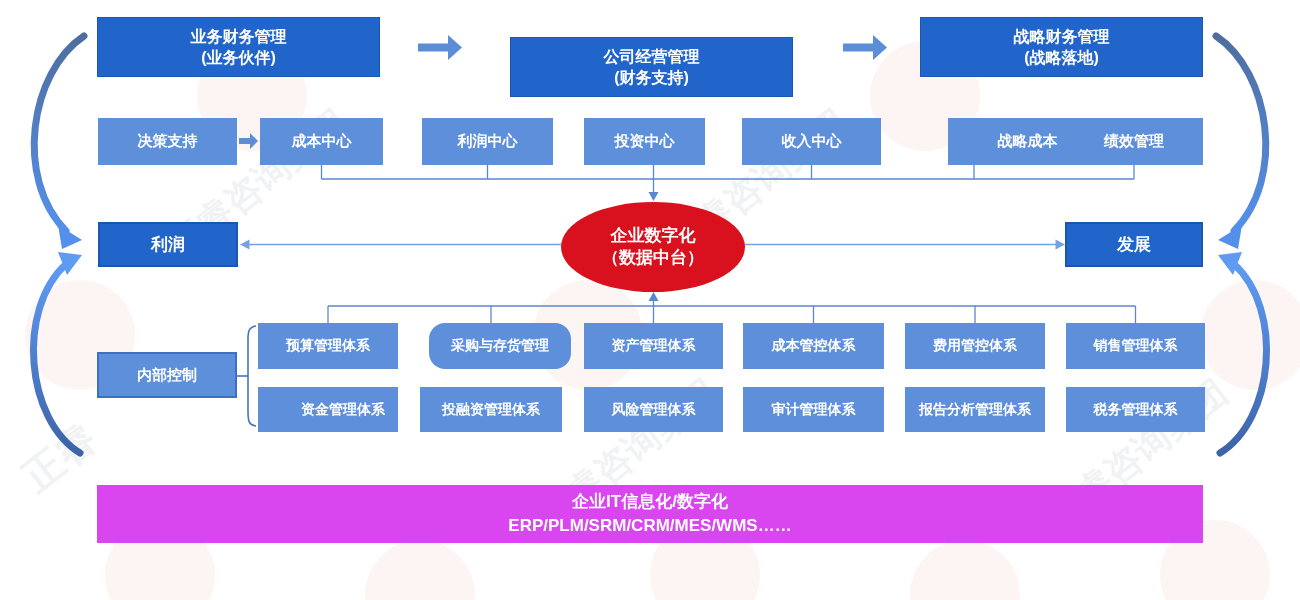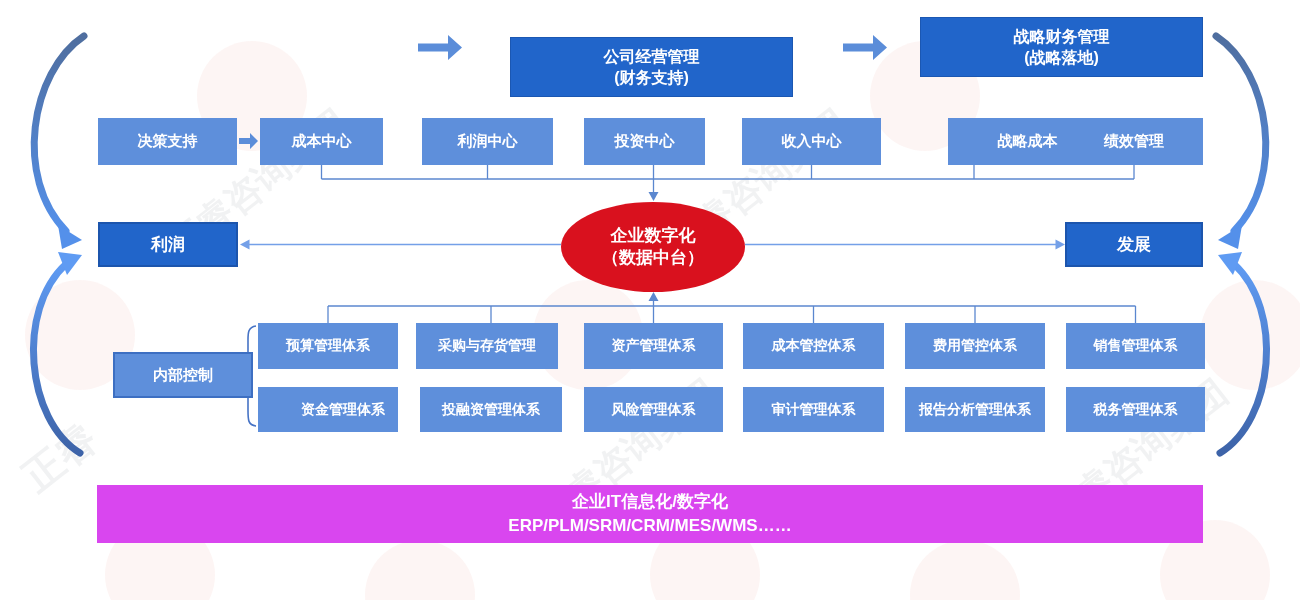--- a/index.html
+++ b/index.html
@@ -15,21 +15,21 @@
   .bx{position:absolute;display:flex;flex-direction:column;align-items:center;
       justify-content:center;text-align:center;color:#ffffff;font-weight:700;
       box-sizing:border-box;}
   .dark{background:#2165CA;border:1px solid #1b57b2;}
   .light{background:#5E8FDB;}
   .top{height:60px;top:17px;font-size:16px;line-height:21px;}
   .mid{height:47px;top:118px;font-size:15px;}
   .sys1{height:46px;top:323px;font-size:14px;}
   .sys2{height:45px;top:387px;font-size:14px;}
   .outcome{height:45px;top:222px;font-size:17px;border:2px solid #1c55ad;}
-  .icbox{left:113px;top:352px;width:140px;height:46px;font-size:15px;
+  .icbox{left:97px;top:352px;width:140px;height:46px;font-size:15px;
          background:#5E8FDB;border:2px solid #3d6fc2;}
   .hub{left:561px;top:202px;width:184px;height:90px;border-radius:50%;
        background:#D9111E;font-size:17px;line-height:22px;}
   .itbar{left:97px;top:485px;width:1106px;height:58px;background:#d946ef;
          font-size:17px;line-height:24px;}
 </style>
 </head>
 <body>
 
 <div class="stage">
@@ -109,20 +109,24 @@
     <path d="M80,453 C26,420 16,310 66,264" fill="none" stroke="url(#gLB)" stroke-width="7" stroke-linecap="round"></path>
     <polygon points="82,255 58,252 67,275" fill="#5f9bf3"></polygon>
     <path d="M1216,36 C1270,72 1286,178 1234,231" fill="none" stroke="url(#gLT)" stroke-width="7" stroke-linecap="round"></path>
     <polygon points="1218,240 1242,225 1238,249" fill="#5490ea"></polygon>
     <path d="M1220,453 C1274,420 1284,310 1234,264" fill="none" stroke="url(#gLB)" stroke-width="7" stroke-linecap="round"></path>
     <polygon points="1218,255 1242,252 1233,275" fill="#5f9bf3"></polygon>
   </svg>
 
   <div class="layer boxes">
 
+    <div class="bx dark top" style="left:97px;width:283px;">
+      <span>业务财务管理</span>
+      <span>(业务伙伴)</span>
+    </div>
     <div class="bx dark top" style="left:510px;width:283px;margin-top:20px;">
       <span>公司经营管理</span>
       <span>(财务支持)</span>
     </div>
     <div class="bx dark top" style="left:920px;width:283px;">
       <span>战略财务管理</span>
       <span>(战略落地)</span>
     </div>
 
     <div class="bx light mid" style="left:98px;width:139px;">决策支持</div>
@@ -137,21 +141,21 @@
       <span>企业数字化</span>
       <span>（数据中台）</span>
     </div>
 
     <div class="bx dark outcome" style="left:98px;width:140px;">利润</div>
     <div class="bx dark outcome" style="left:1065px;width:138px;">发展</div>
 
     <div class="bx icbox">内部控制</div>
 
     <div class="bx light sys1" style="left:258px;width:140px;">预算管理体系</div>
-    <div class="bx light sys1" style="left:416px;width:142px;">采购与存货管理</div>
+    <div class="bx light sys1" style="left:429px;width:142px;border-radius:16px;">采购与存货管理</div>
     <div class="bx light sys1" style="left:584px;width:139px;">资产管理体系</div>
     <div class="bx light sys1" style="left:743px;width:141px;">成本管控体系</div>
     <div class="bx light sys1" style="left:905px;width:140px;">费用管控体系</div>
     <div class="bx light sys1" style="left:1066px;width:139px;">销售管理体系</div>
 
     <div class="bx light sys2" style="left:258px;width:140px;padding-left:30px;">资金管理体系</div>
     <div class="bx light sys2" style="left:420px;width:142px;">投融资管理体系</div>
     <div class="bx light sys2" style="left:584px;width:139px;">风险管理体系</div>
     <div class="bx light sys2" style="left:743px;width:141px;">审计管理体系</div>
     <div class="bx light sys2" style="left:905px;width:140px;">报告分析管理体系</div>

